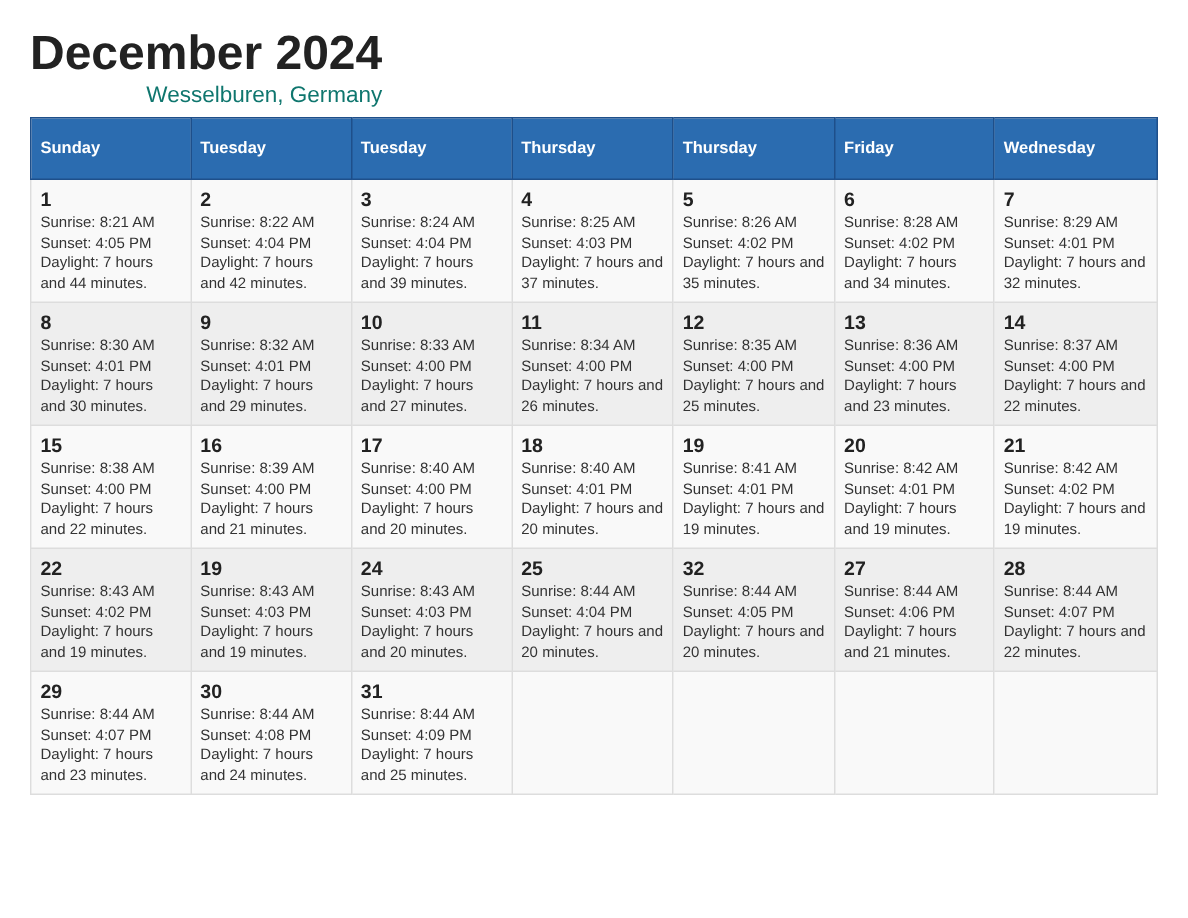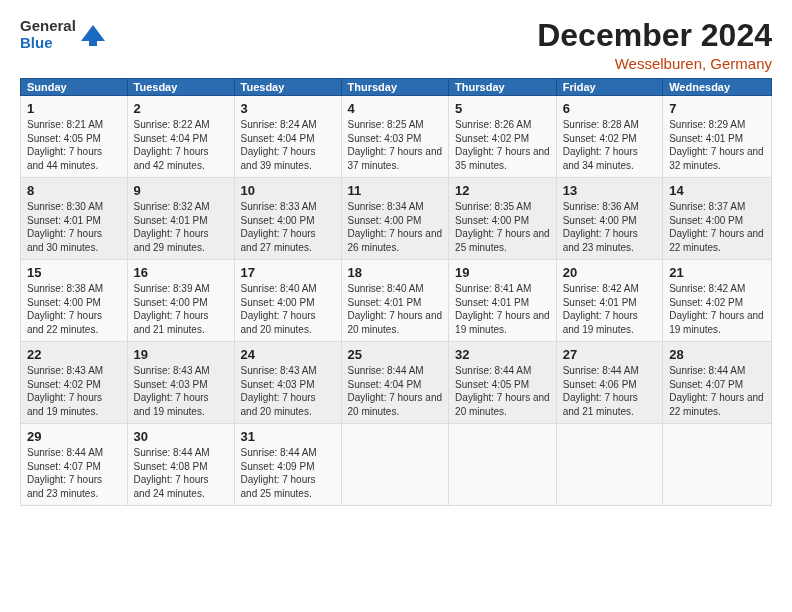--- a/index.html
+++ b/index.html
@@ -28,33 +28,33 @@
       text-align: right;
     }
     .month-title {
       font-size: 32px;
       font-weight: bold;
       color: #222;
       line-height: 1.1;
     }
     .location-title {
       font-size: 15px;
-      color: #c2410c;
+      color: #0f766e;
       margin-top: 2px;
     }
     .calendar-table {
       width: 100%;
       border-collapse: collapse;
       font-size: 9.5px;
     }
     .calendar-table thead th {
       background-color: #2b6cb0;
       color: #fff;
       text-align: left;
-      padding: 2px 6px;
+      padding: 14px 6px;
       font-size: 11px;
       font-weight: bold;
       border: 1px solid #1e4f8a;
       margin-top: 28px;
     }
     .calendar-table tbody td {
       vertical-align: top;
       padding: 5px 6px;
       border: 1px solid #ddd;
       width: 113px;
@@ -80,32 +80,20 @@
     }
     .empty-cell {
       background-color: #f9f9f9;
     }
   </style>
 </head>
 <body>
 
 <div class="page">
   <div class="header-row">
-    <div class="logo">
-      <div style="display:flex;align-items:center;">
-        <div style="display:flex;flex-direction:column;align-items:flex-start;">
-          <span style="font-size:15px;font-weight:bold;color:#333;line-height:1.1;">General</span>
-          <span style="font-size:15px;font-weight:bold;color:#1a6bbf;line-height:1.1;">Blue</span>
-        </div>
-        <svg width="28" height="28" viewBox="0 0 28 28" style="margin-left:3px;">
-          <polygon points="14,4 26,20 2,20" fill="#1a6bbf"></polygon>
-          <rect x="10" y="20" width="8" height="5" fill="#1a6bbf"></rect>
-        </svg>
-      </div>
-    </div>
     <div class="title-block">
       <div class="month-title">December 2024</div>
       <div class="location-title">Wesselburen, Germany</div>
     </div>
   </div>
 
   <table class="calendar-table">
     <thead>
       <tr>
         <th>Sunday</th>

